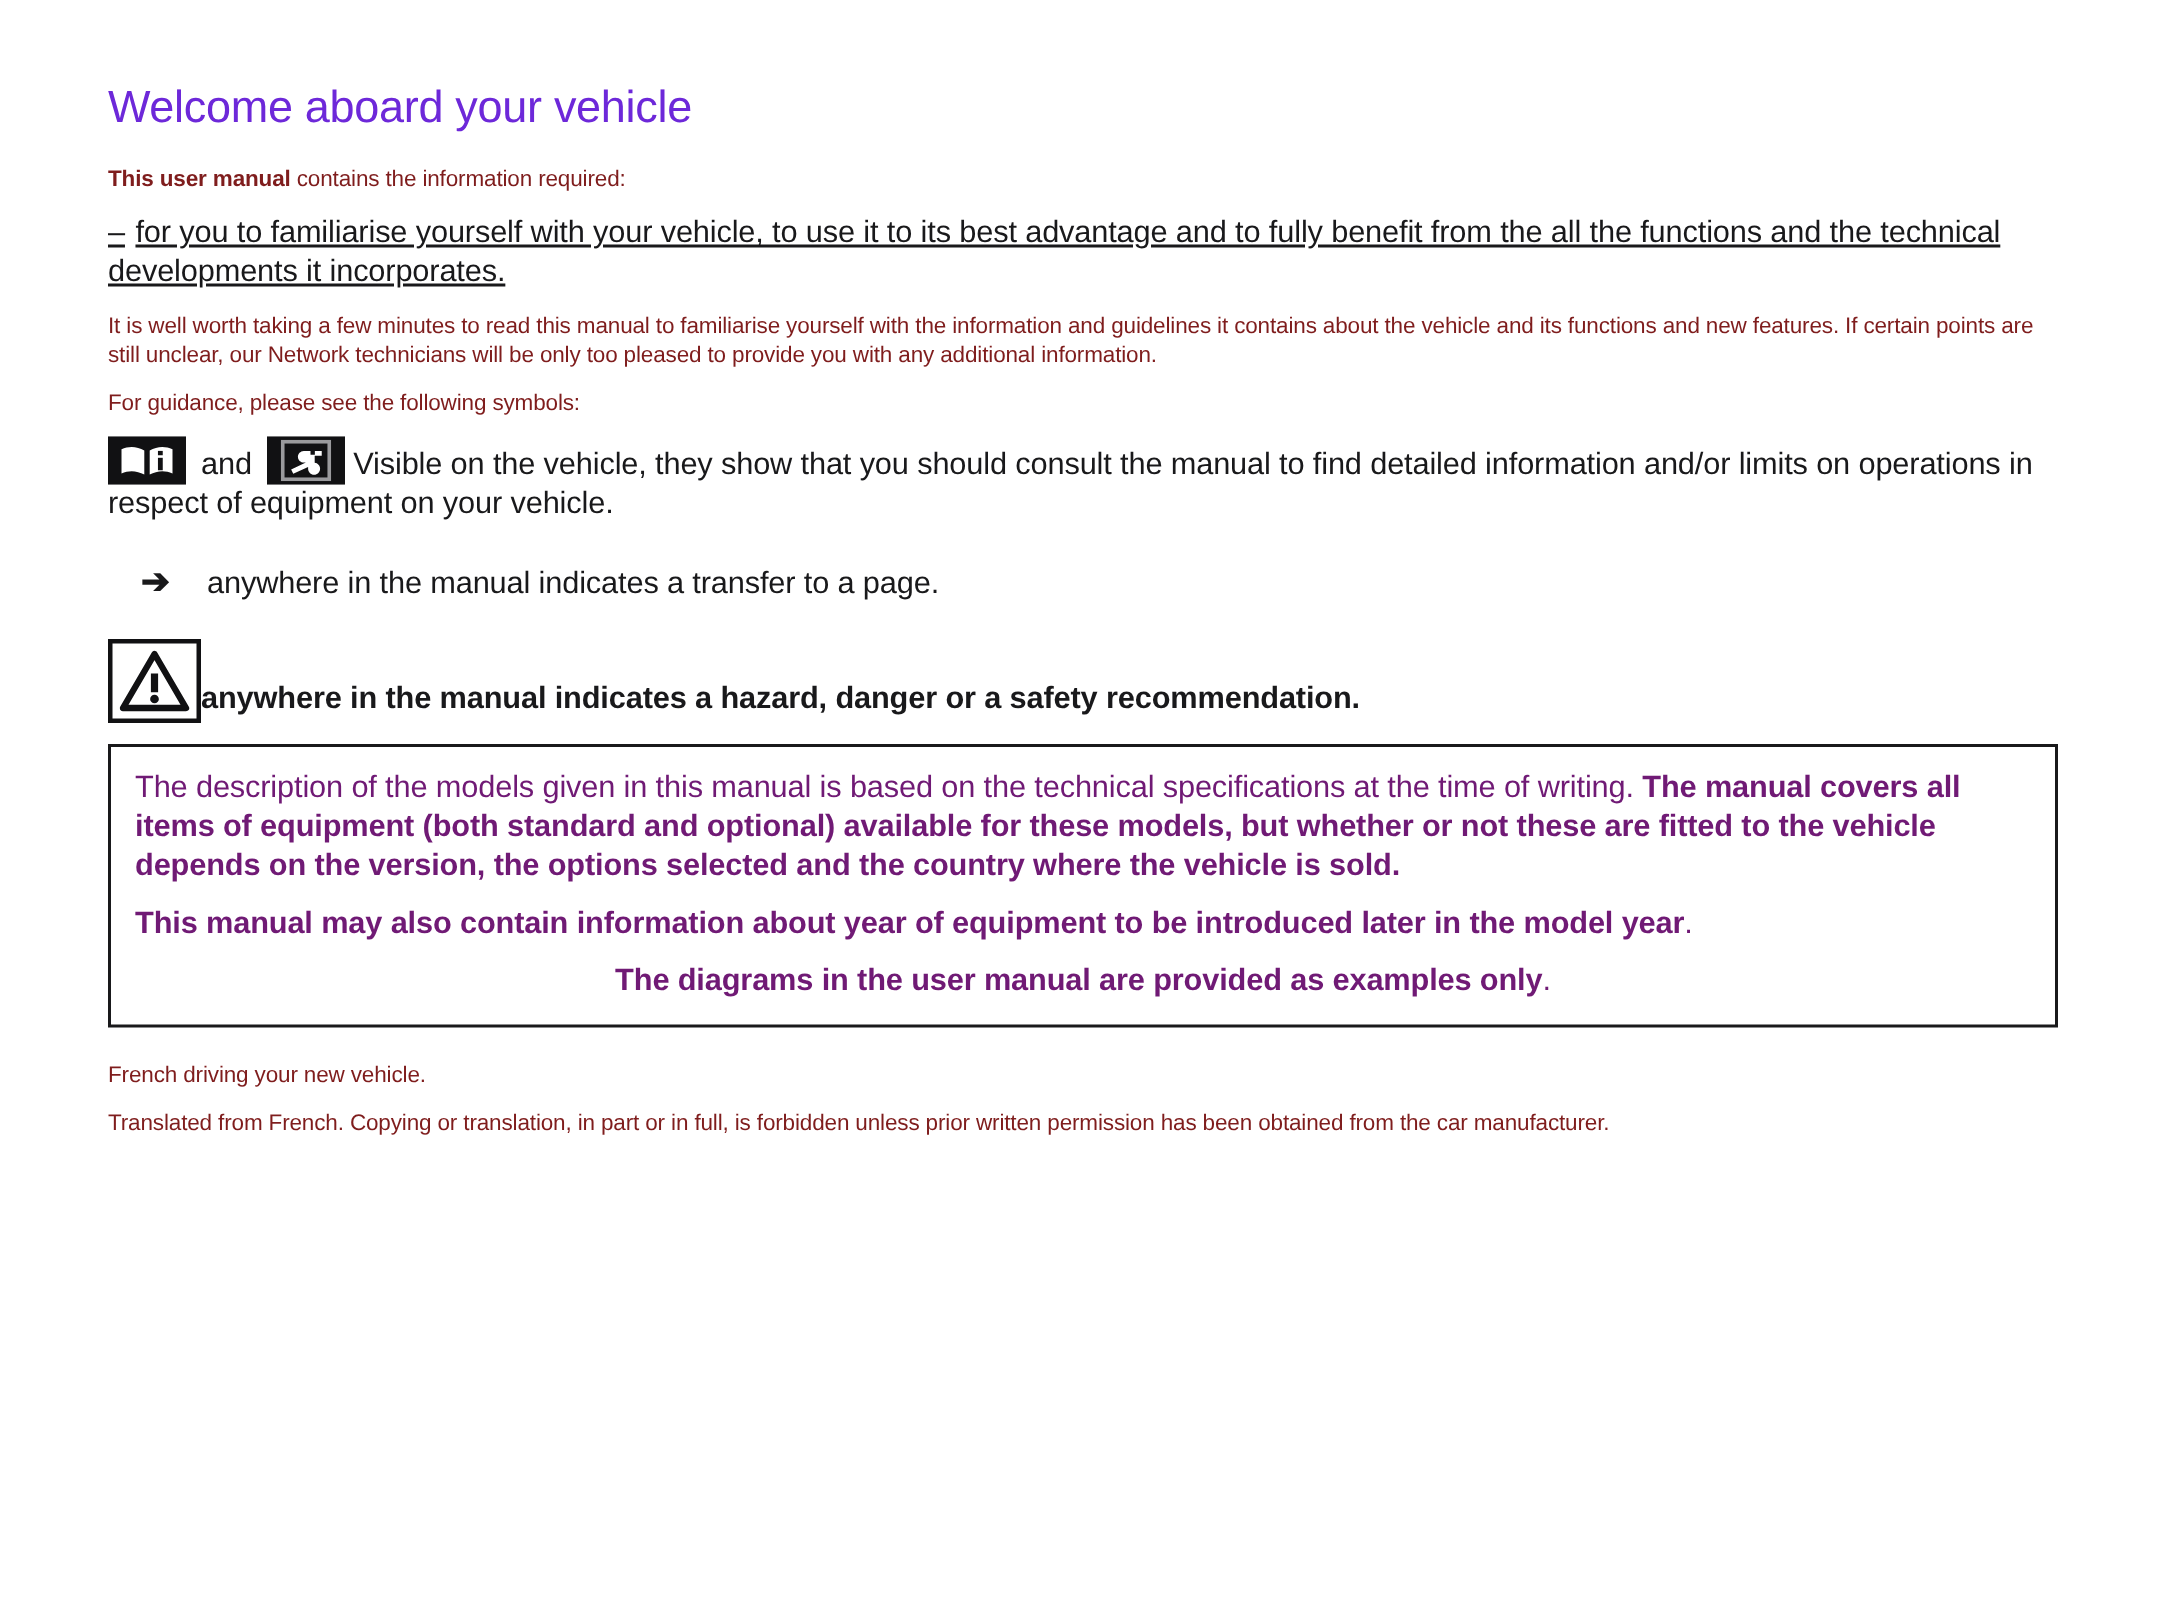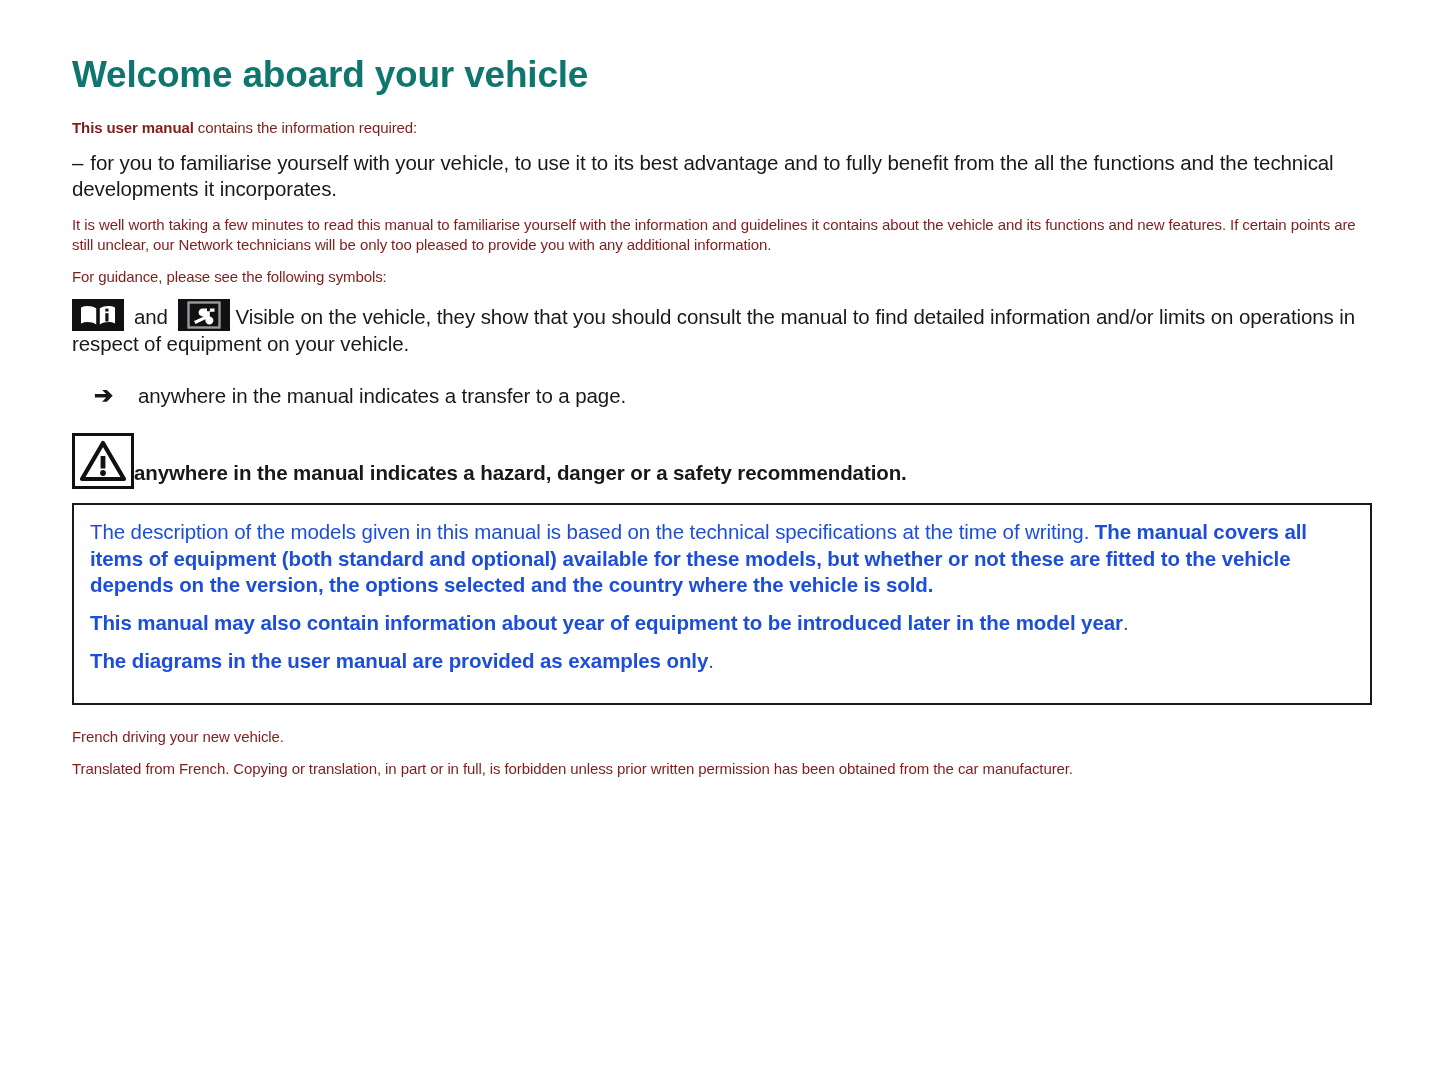--- a/index.html
+++ b/index.html
@@ -20,38 +20,39 @@
     height: 1070px;
     background: #ffffff;
     box-sizing: border-box;
     padding: 55px 72px 0 72px;
   }
   .content {
     width: 1300px;
   }
 
   h1.page-title {
-    font-size: 37px;
-    font-weight: 700;
+    font-size: 30px;
+    font-weight: 400;
     letter-spacing: -0.2px;
     margin: 0 0 22px 0;
     line-height: 1.1;
-    color: #0f766e;
+    color: #6d28d9;
   }
 
   p.body-text {
     font-size: 15px;
     line-height: 1.28;
     margin: 0 0 13px 0;
     color: #7f1d1d;
     letter-spacing: -0.1px;
   }
 
   .bullets {
     margin: 0 0 13px 0;
+    text-decoration: underline;
   }
   .bullet-line {
     font-size: 20.5px;
     line-height: 1.28;
     color: #19191b;
     letter-spacing: -0.1px;
     margin: 0;
   }
   .dash { margin-right: 7px; }
 
@@ -125,23 +126,23 @@
     border: 2px solid #19191b;
     padding: 14px 16px 16px 16px;
     margin: 0 0 18px 0;
     box-sizing: border-box;
   }
   .callout p {
     font-size: 20.5px;
     line-height: 1.28;
     letter-spacing: -0.1px;
     margin: 0 0 12px 0;
-    color: #1d4ed8;
-  }
-  .callout p:last-child { margin-bottom: 12px; }
+    color: #701a75;
+  }
+  .callout p:last-child { margin-bottom: 0; text-align: center; }
 
   .bottom-block { margin-top: 22px; }
 </style>
 </head>
 <body>
 
 <div class="page">
   <div class="content">
 
     <h1 class="page-title">Welcome aboard your vehicle</h1>

